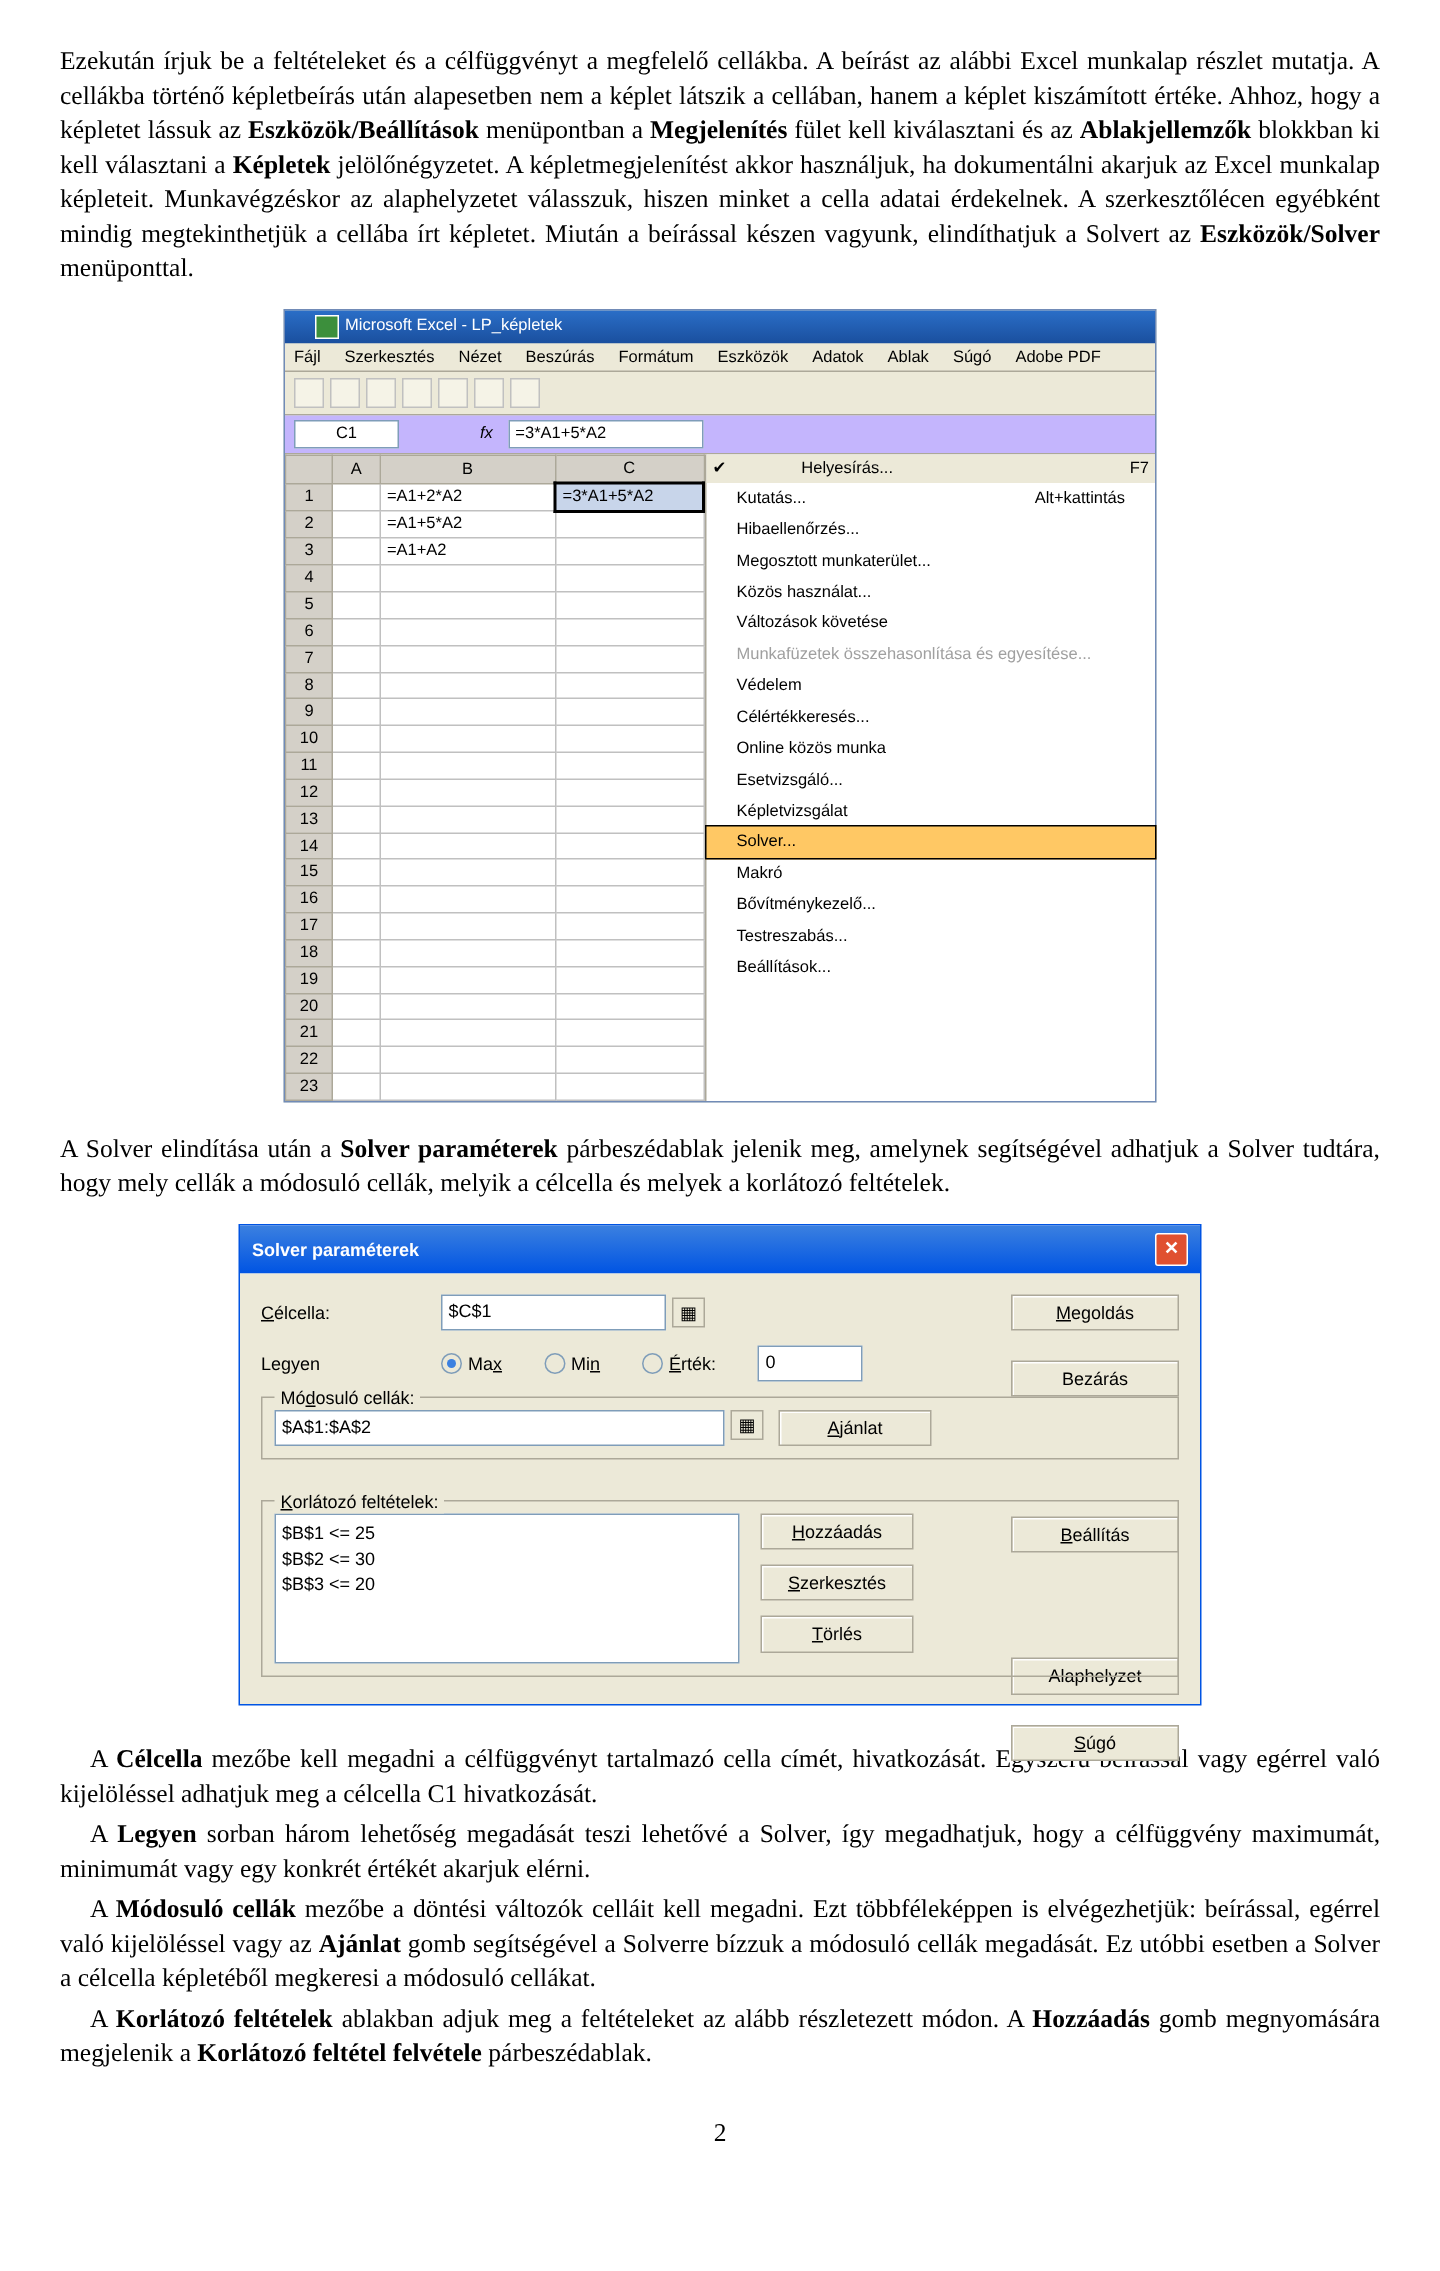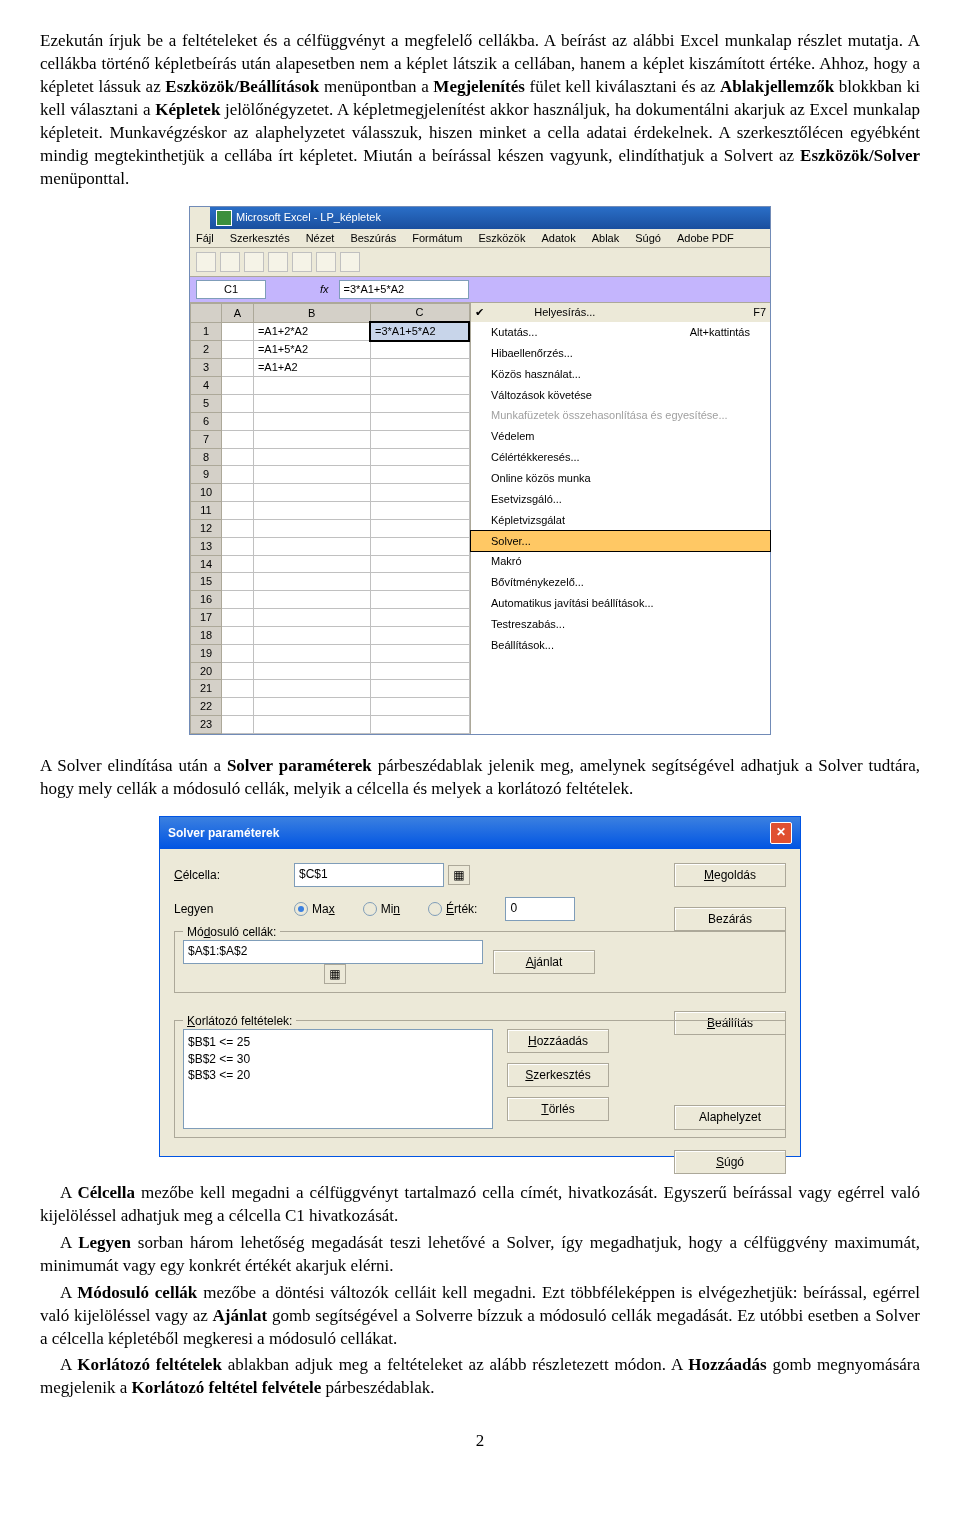--- a/index.html
+++ b/index.html
@@ -26,25 +26,24 @@
     margin: 15px auto 20px auto;
     width: 580px;
     background: #ece9d8;
     border: 1px solid #718bb7;
     font-family: Arial, sans-serif;
     font-size: 11px;
   }
   .excel-titlebar {
     background: linear-gradient(#2a6ec7, #1a4f9e);
     color: #fff;
-    padding: 3px 6px;
+    padding: 3px 20px;
     display: flex;
     align-items: center;
     gap: 4px;
-    margin-left: 20px;
   }
   .excel-titlebar .logo {
     width: 14px; height: 14px;
     background: #3c8f3c;
     display: inline-block;
     border: 1px solid #fff;
   }
   .excel-menubar {
     background: #ece9d8;
     padding: 2px 6px;
@@ -473,20 +472,23 @@
       </div>
       <div id="ddlist">
           <div class="dd-item" style="display: flex;">
             <span>Kutatás...</span>
             <span style="margin-left: auto;">Alt+kattintás</span>
           </div>
           <div class="dd-item">
             <span>Hibaellenőrzés...</span>
           </div>
           <div class="dd-item">
+            <span>Megosztott munkaterület...</span>
+          </div>
+          <div class="dd-item">
             <span>Közös használat...</span>
           </div>
           <div class="dd-item">
             <span>Változások követése</span>
           </div>
           <div class="dd-item disabled">
             <span>Munkafüzetek összehasonlítása és egyesítése...</span>
           </div>
           <div class="dd-item">
             <span>Védelem</span>
@@ -504,23 +506,20 @@
             <span>Képletvizsgálat</span>
           </div>
           <div class="dd-item highlight">
             <span>Solver...</span>
           </div>
           <div class="dd-item">
             <span>Makró</span>
           </div>
           <div class="dd-item">
             <span>Bővítménykezelő...</span>
-          </div>
-          <div class="dd-item">
-            <span>Automatikus javítási beállítások...</span>
           </div>
           <div class="dd-item">
             <span>Testreszabás...</span>
           </div>
           <div class="dd-item">
             <span>Beállítások...</span>
           </div>
         </div>
     </div>
   </div>
@@ -566,21 +565,21 @@
       <span class="solver-radio">
           <span class="r"></span>
           <span><span class="under">É</span>rték:</span>
         </span>
       <span class="solver-input" style="width:60px;">0</span>
     </div>
 
     <div class="solver-fieldset">
       <span class="legend">Mó<span class="under">d</span>osuló cellák:</span>
       <div style="display:flex;align-items:center;gap:10px;">
-        <span style="display:flex;align-items:center;flex-direction:column;">
+        <span style="display:flex;align-items:flex-start;">
           <span class="solver-input" style="width:290px;">$A$1:$A$2</span>
           <span class="ref-btn">▦</span>
         </span>
         <span class="solver-btn"><span class="under">A</span>jánlat</span>
       </div>
     </div>
 
     <div class="solver-fieldset" style="margin-top:27px;">
       <span class="legend"><span class="under">K</span>orlátozó feltételek:</span>
       <div style="display:flex;">

